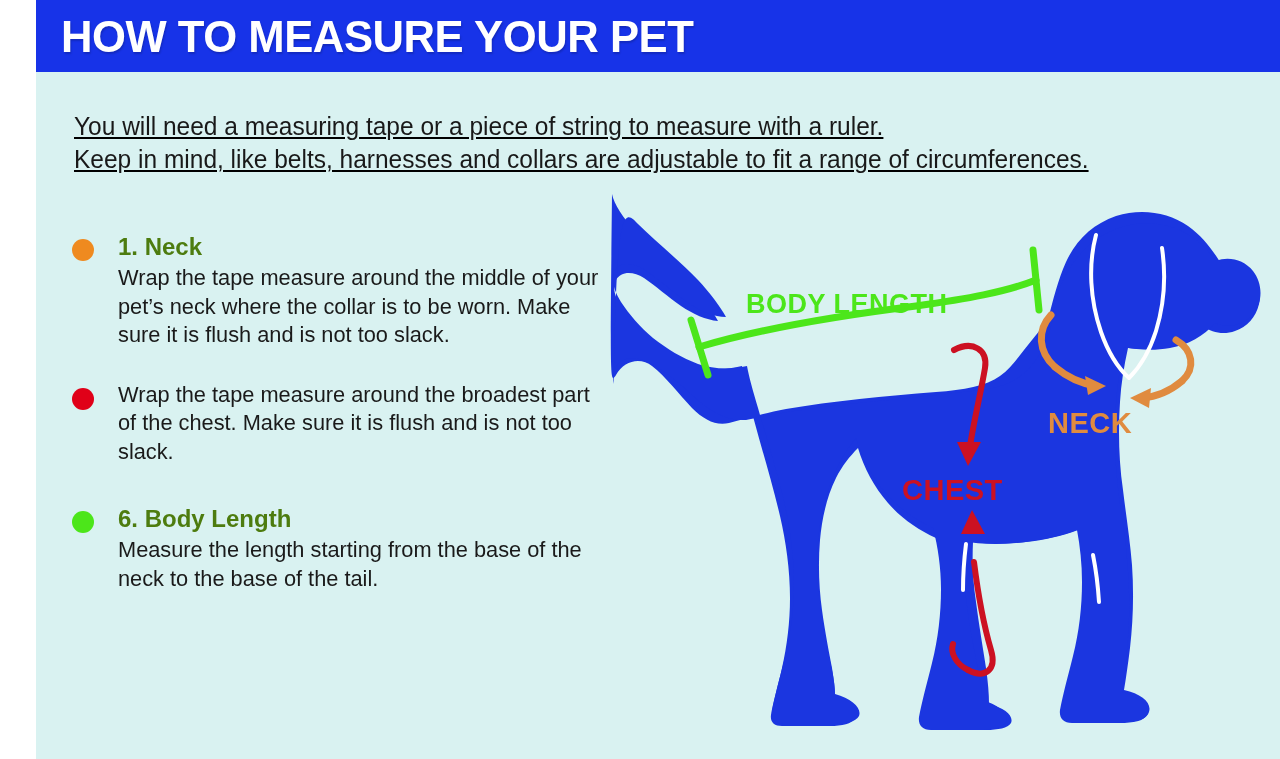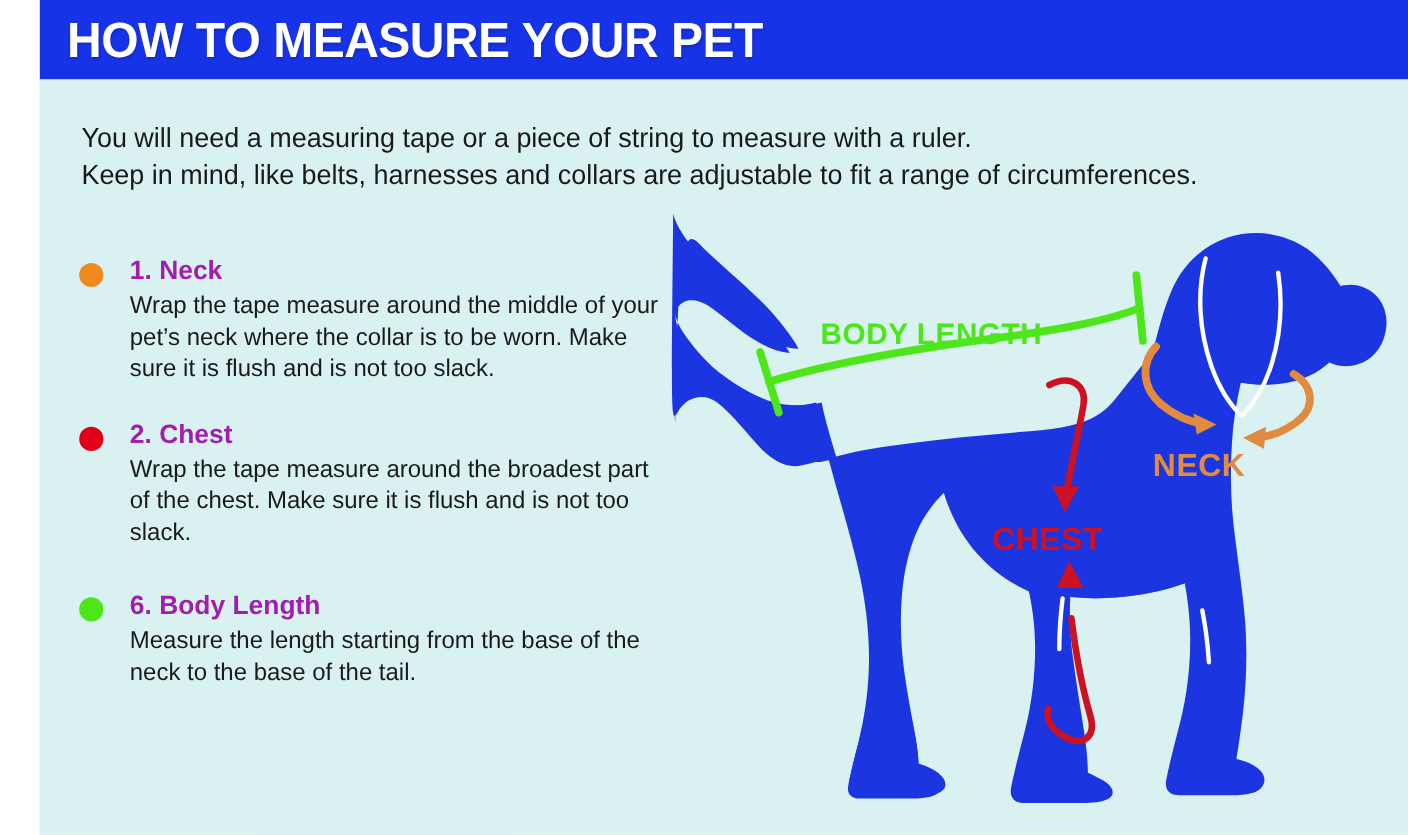--- a/index.html
+++ b/index.html
@@ -45,20 +45,21 @@
     transform-origin: left center;
     text-shadow: 1px 2px 2px rgba(0,0,0,0.18);
   }
 
   
   .intro {
     position: absolute;
     left: 38px;
     top: 110px;
     width: 1130px;
+    text-decoration: underline;
   }
   .intro-line {
     font-family: "Liberation Sans Narrow", "Liberation Sans", sans-serif;
     font-size: 25px;
     line-height: 33px;
     color: #191919;
     white-space: nowrap;
     transform: scaleX(0.98);
     transform-origin: left center;
   }
@@ -81,21 +82,21 @@
     top: 7px;
     width: 22px;
     height: 22px;
     border-radius: 50%;
   }
   .step-title {
     font-family: "Liberation Sans Narrow", "Liberation Sans", sans-serif;
     font-size: 24px;
     line-height: 29px;
     font-weight: bold;
-    color: #a21caf;
+    color: #4d7c0f;
     letter-spacing: 0px;
     margin-bottom: 3px;
   }
   .step-desc {
     font-family: "Liberation Sans Narrow", "Liberation Sans", sans-serif;
     font-size: 22px;
     line-height: 28.5px;
     color: #1a1a1a;
     width: 492px;
     transform: scaleX(0.99);
@@ -137,21 +138,20 @@
   <div class="steps">
 
     <div class="step">
       <span class="step-bullet" style="background:#ef8a1f"></span>
       <div class="step-title">1. Neck</div>
       <div class="step-desc">Wrap the tape measure around the middle of your pet’s neck where the collar is to be worn. Make sure it is flush and is not too slack.</div>
     </div>
 
     <div class="step" style="margin-bottom:38px">
       <span class="step-bullet" style="background:#e00018"></span>
-      <div class="step-title">2. Chest</div>
       <div class="step-desc">Wrap the tape measure around the broadest part of the chest. Make sure it is flush and is not too slack.</div>
     </div>
 
     <div class="step">
       <span class="step-bullet" style="background:#4ce61a"></span>
       <div class="step-title">6. Body Length</div>
       <div class="step-desc">Measure the length starting from the base of the neck to the base of the tail.</div>
     </div>
 
   </div>

